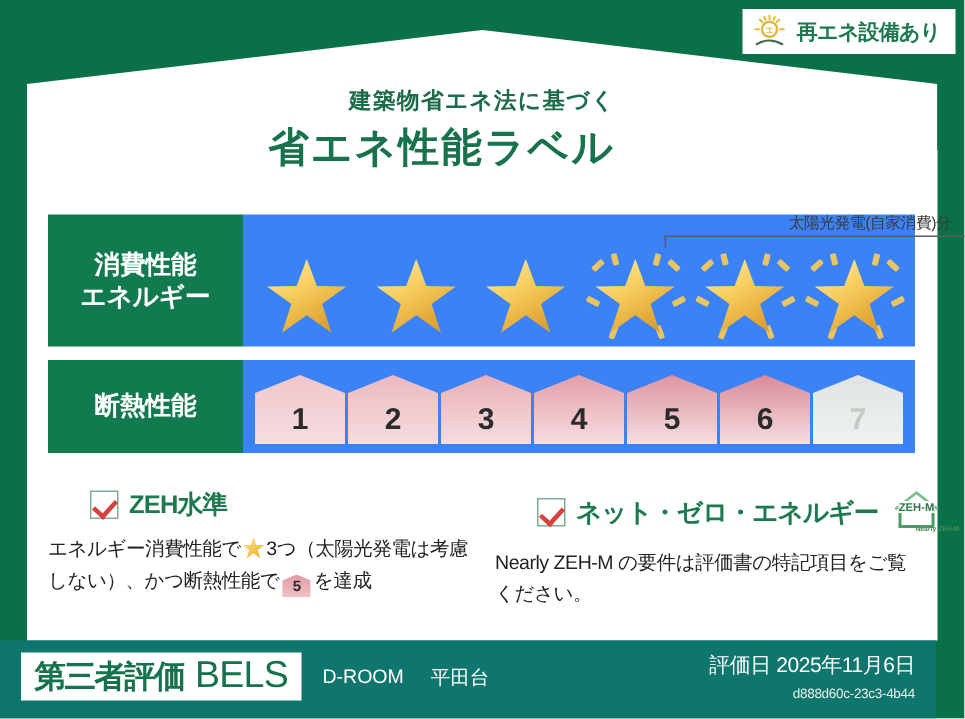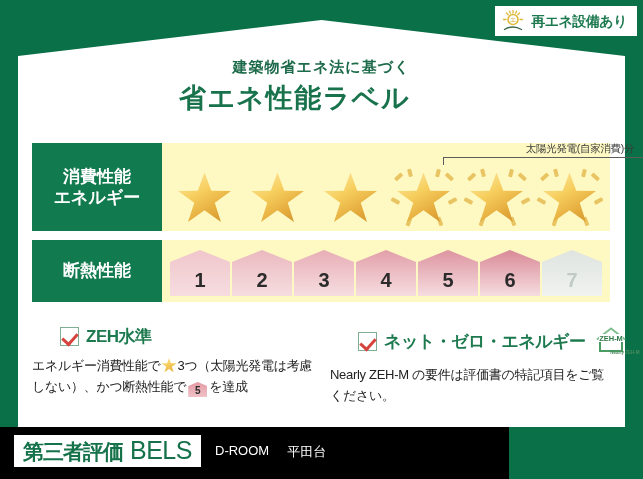--- a/index.html
+++ b/index.html
@@ -80,21 +80,21 @@
     width: 130px;
     background: #117a4e;
     color: #ffffff;
     display: flex; flex-direction: column;
     align-items: center; justify-content: center;
     font-size: 17px; font-weight: bold;
     letter-spacing: 0px; line-height: 1.25;
   }
   .row-body {
     flex: 1;
-    background: #fef9c3;
+    background: #3b82f6;
     position: relative;
   }
   
   .stars {
     position: absolute;
     left: 6px; right: 4px; bottom: 3px; top: 24px;
     display: flex; align-items: center; justify-content: space-around;
   }
   .star-wrap { position: relative; width: 62px; height: 58px; }
   .star {
@@ -189,22 +189,22 @@
     position: relative; width: 46px; height: 32px; flex: none;
   }
   .zehm .nearly {
     position: absolute; right: -1px; bottom: 2px;
     font-size: 4.5px; color: #4a8c5e; line-height: 1.15;
     text-align: left; font-weight: bold;
   }
   
   .bottom-bar {
     position: absolute; left: 0; bottom: 0;
-    width: 509px; height: 52px;
-    background: #000000;
+    width: 624px; height: 52px;
+    background: #0f766e;
   }
   .bels-box {
     position: absolute; left: 14px; top: 8px;
     background: #ffffff;
     padding: 3px 9px 4px 9px;
     display: flex; align-items: baseline; gap: 7px;
     line-height: 1;
   }
   .bels-jp { font-size: 21px; font-weight: bold; color: #15724a; letter-spacing: -1px; }
   .bels-en { font-size: 25px; font-weight: normal; color: #15724a; letter-spacing: -0.5px; }
@@ -350,15 +350,22 @@
 
   <div class="bottom-bar">
     <div class="bels-box">
       <span class="bels-jp">第三者評価</span>
       <span class="bels-en">BELS</span>
     </div>
     <div class="proj">
       <span>D-ROOM</span>
       <span>平田台</span>
     </div>
+    <div class="eval">
+      <div class="date">
+        <span>評価日</span>
+        <span>2025年11月6日</span>
+      </div>
+      <div class="id">d888d60c-23c3-4b44</div>
+    </div>
   </div>
 
 </div>
 
 </body></html>

